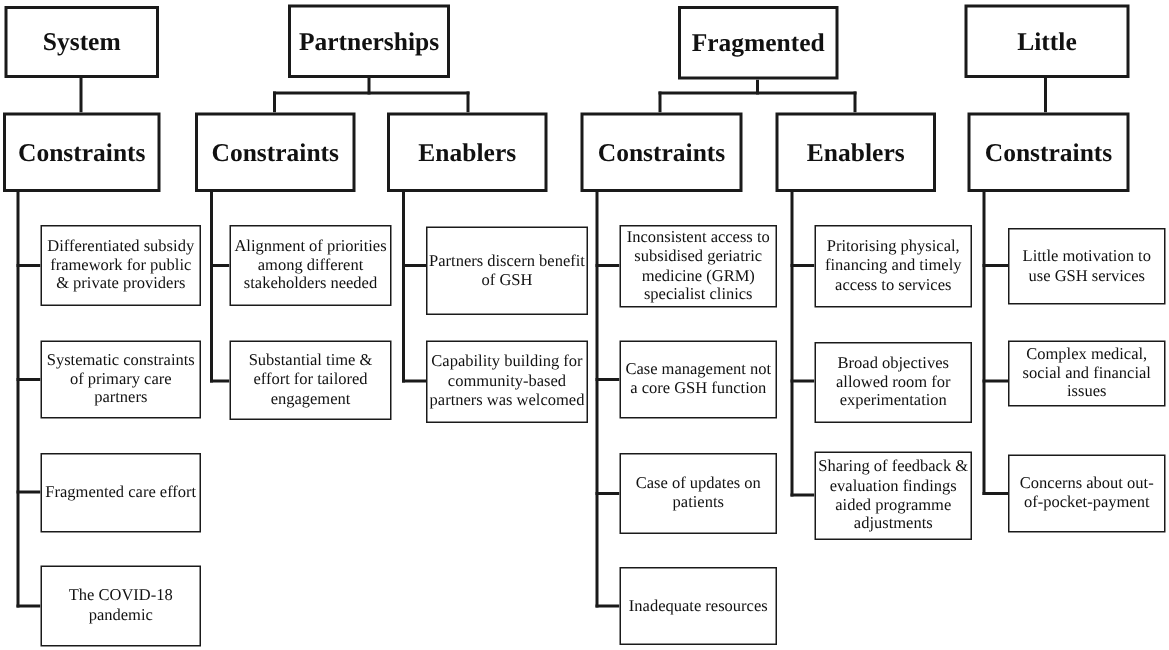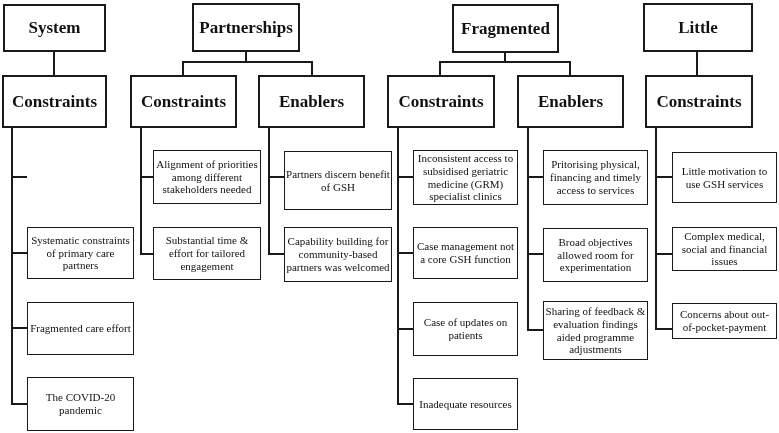--- a/index.html
+++ b/index.html
@@ -73,28 +73,31 @@
   <div class="box sub" style="left:387px;top:75px;width:108px;height:53px">
     <span>Constraints</span>
   </div>
   <div class="box sub" style="left:517px;top:75px;width:107px;height:53px">
     <span>Enablers</span>
   </div>
   <div class="box sub" style="left:645px;top:75px;width:108px;height:53px">
     <span>Constraints</span>
   </div>
 
+  <div class="box item" style="left:27px;top:150px;width:107px;height:54px">
+    <span>Differentiated subsidy framework for public &amp; private providers</span>
+  </div>
   <div class="box item" style="left:27px;top:227px;width:107px;height:52px">
     <span>Systematic constraints of primary care partners</span>
   </div>
   <div class="box item" style="left:27px;top:302px;width:107px;height:53px">
     <span>Fragmented care effort</span>
   </div>
   <div class="box item" style="left:27px;top:377px;width:107px;height:54px">
-    <span>The COVID-20 pandemic</span>
+    <span>The COVID-18 pandemic</span>
   </div>
 
   <div class="box item" style="left:153px;top:150px;width:108px;height:54px">
     <span>Alignment of priorities among different stakeholders needed</span>
   </div>
   <div class="box item" style="left:153px;top:227px;width:108px;height:53px">
     <span>Substantial time &amp; effort for tailored engagement</span>
   </div>
 
   <div class="box item" style="left:284px;top:151px;width:108px;height:59px">
@@ -126,21 +129,21 @@
   <div class="box item" style="left:543px;top:301px;width:105px;height:59px">
     <span>Sharing of feedback &amp; evaluation findings aided programme adjustments</span>
   </div>
 
   <div class="box item" style="left:672px;top:152px;width:105px;height:51px">
     <span>Little motivation to use GSH services</span>
   </div>
   <div class="box item" style="left:672px;top:227px;width:105px;height:44px">
     <span>Complex medical, social and financial issues</span>
   </div>
-  <div class="box item" style="left:672px;top:303px;width:105px;height:36px">
+  <div class="box item" style="left:672px;top:303px;width:105px;height:52px">
     <span>Concerns about out-of-pocket-payment</span>
   </div>
 
   <div class="line" style="left:53px;top:52px;width:2px;height:23px"></div>
 
   <div class="line" style="left:696px;top:52px;width:2px;height:23px"></div>
 
   <div class="line" style="left:245px;top:52px;width:2px;height:11px"></div>
   <div class="line" style="left:182px;top:61px;width:131px;height:2px"></div>
   <div class="line" style="left:182px;top:61px;width:2px;height:14px"></div>

